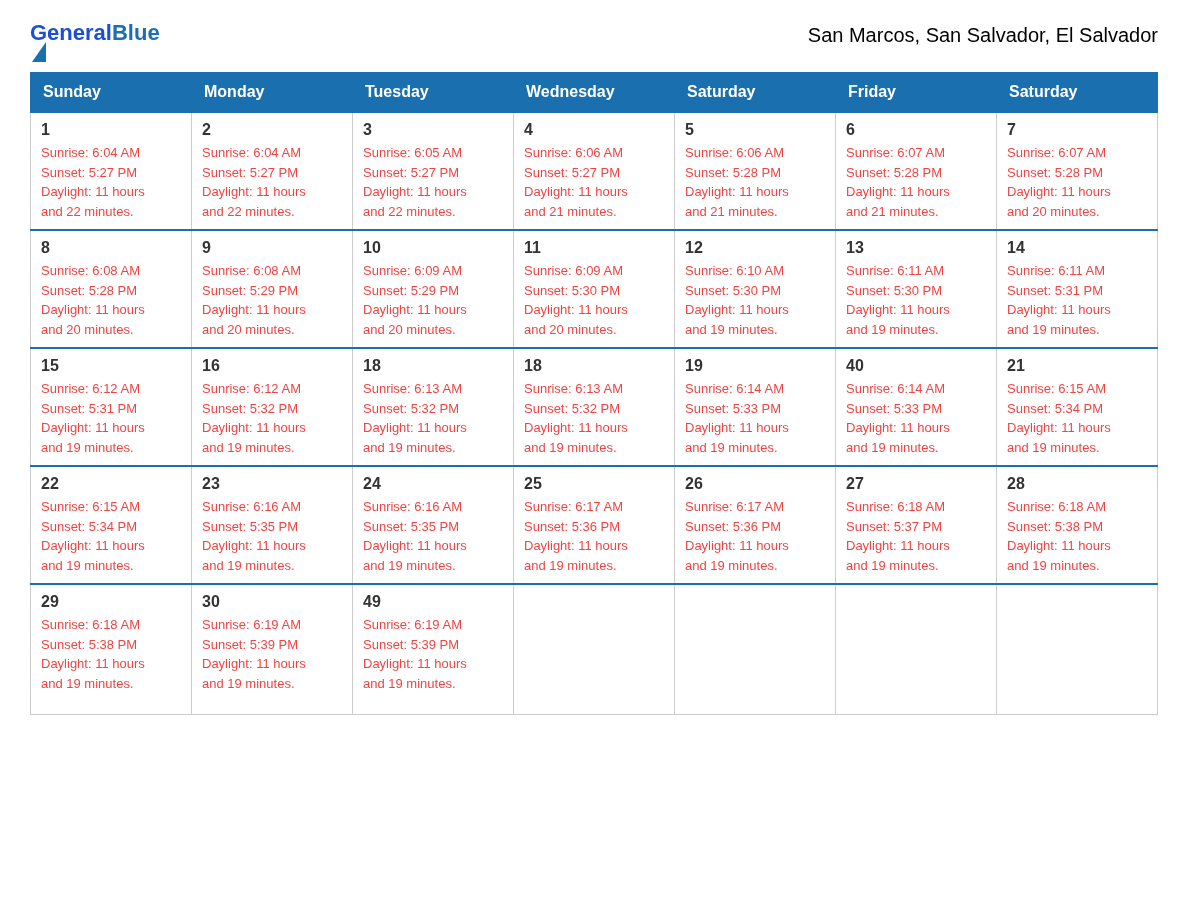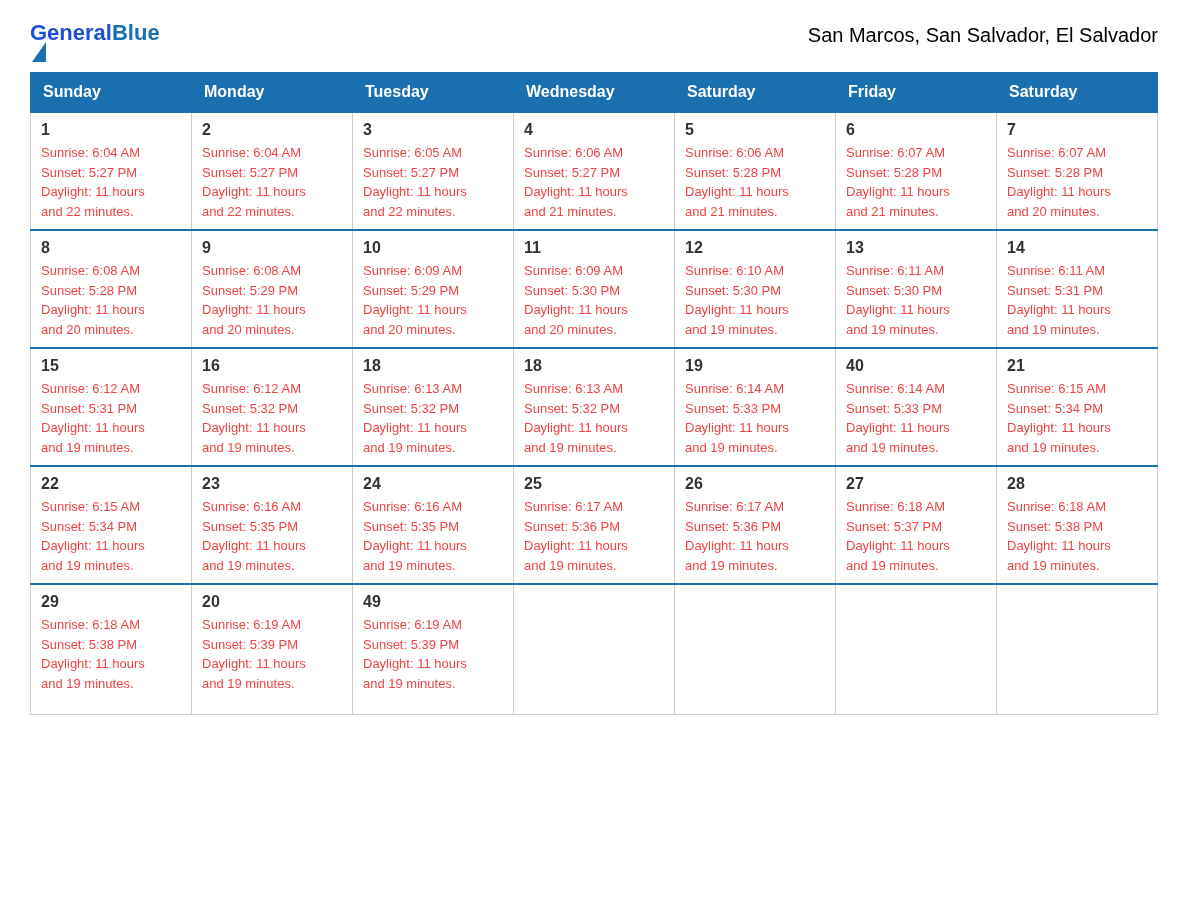--- a/index.html
+++ b/index.html
@@ -382,21 +382,21 @@
         <td>
         <div class="day-number">29</div>
         <div class="day-info">
           Sunrise: 6:18 AM<br>
           Sunset: 5:38 PM<br>
           Daylight: 11 hours<br>
           and 19 minutes.
         </div>
       </td>
         <td>
-        <div class="day-number">20</div>
+        <div class="day-number">30</div>
         <div class="day-info">
           Sunrise: 6:19 AM<br>
           Sunset: 5:39 PM<br>
           Daylight: 11 hours<br>
           and 19 minutes.
         </div>
       </td>
         <td>
         <div class="day-number">49</div>
         <div class="day-info">

